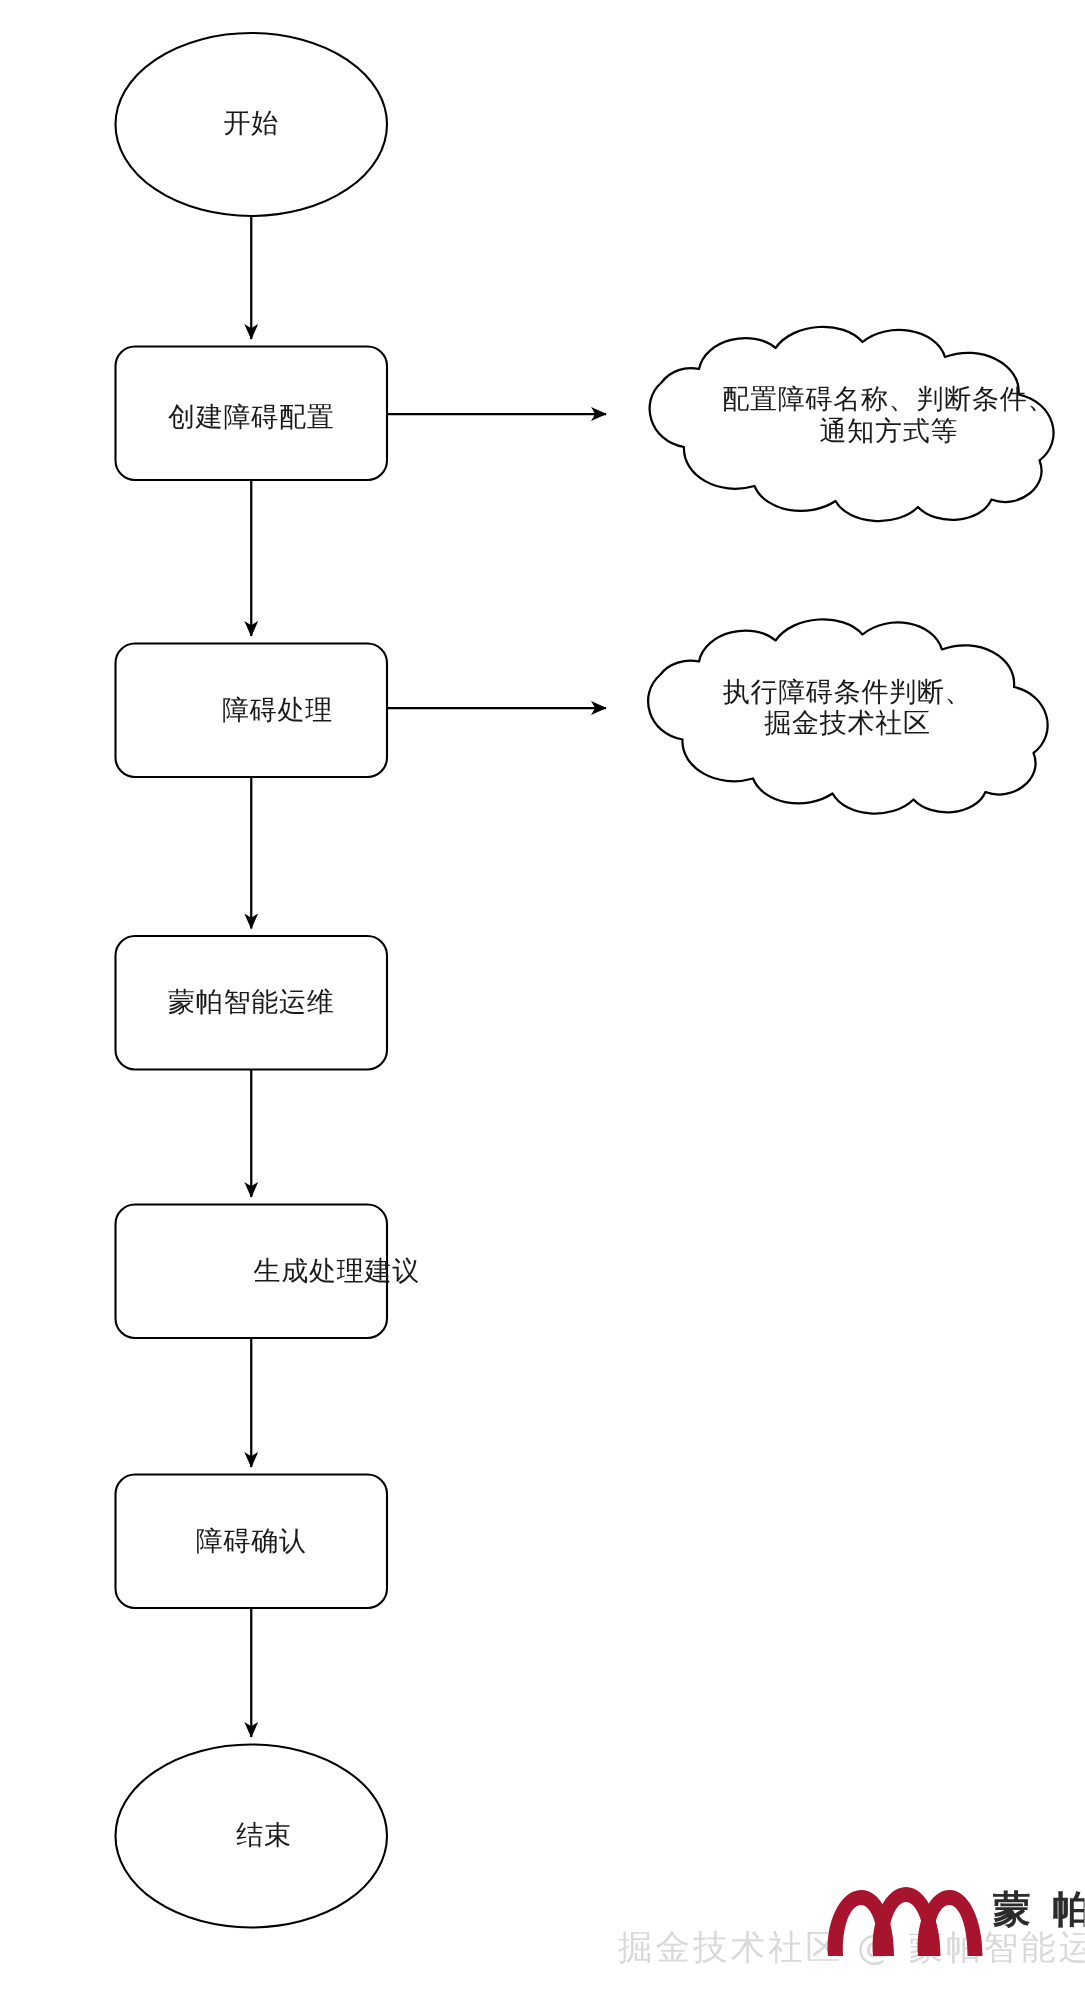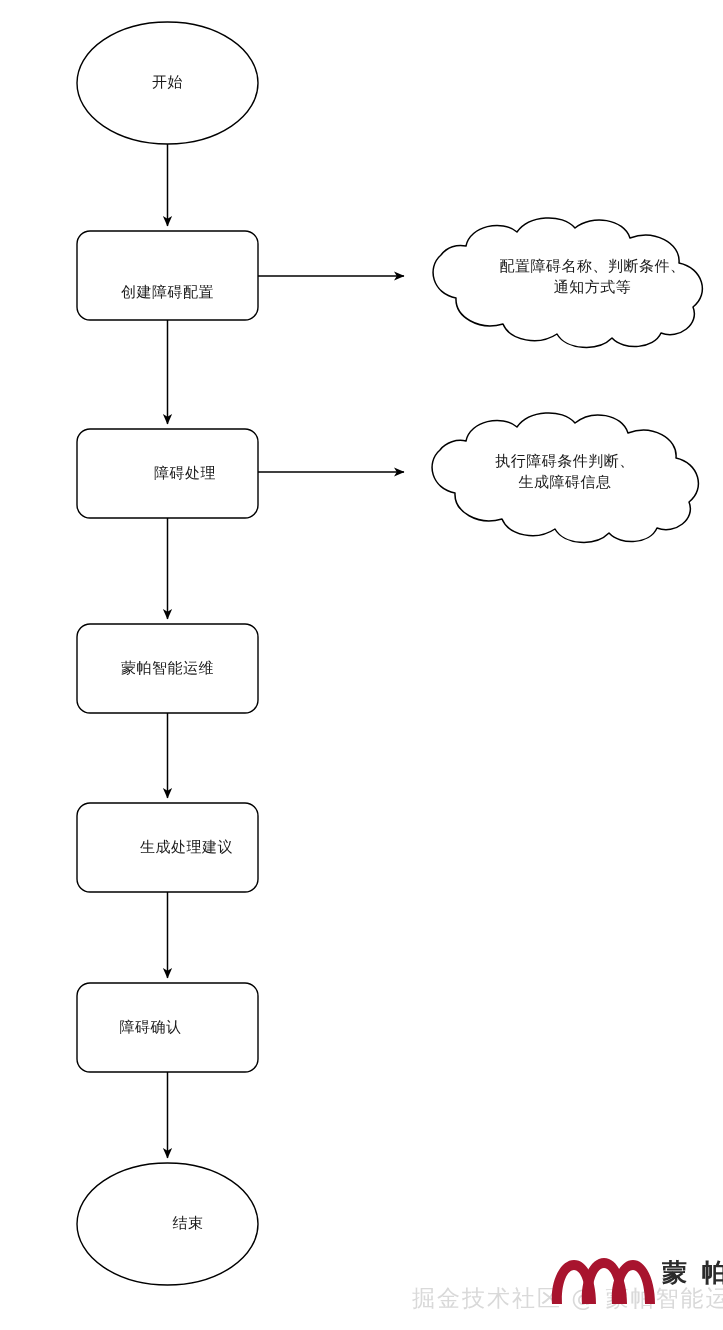--- a/index.html
+++ b/index.html
@@ -18,21 +18,21 @@
     position: absolute;
     left: 0;
     top: 0;
     width: 723px;
     height: 1330px;
   }
   .node-label {
     position: absolute;
     text-align: center;
     color: #1a1a1a;
-    font-size: 15px;
+    font-size: 18px;
     line-height: 21px;
     letter-spacing: 0.5px;
     white-space: pre-line;
     pointer-events: none;
     font-family: "DejaVu Sans", "Liberation Sans", sans-serif;
   }
   .watermark {
     position: absolute;
     left: 412px;
     top: 1283px;
@@ -127,37 +127,37 @@
 
   <rect x="77" y="983" width="181" height="89" rx="13" ry="13" fill="#ffffff" stroke="#000000" stroke-width="1.4"></rect>
 
   <line x1="167.5" y1="1072" x2="167.5" y2="1158" stroke="#000000" stroke-width="1.5" marker-end="url(#arrowhead)"></line>
 
   <ellipse cx="167.5" cy="1224" rx="90.5" ry="61" fill="#ffffff" stroke="#000000" stroke-width="1.4"></ellipse>
 </svg>
 
 <div class="node-label" style="left:77px; top:72px; width:181px;">开始</div>
 
-<div class="node-label" style="left:77px; top:282px; width:181px;">创建障碍配置</div>
+<div class="node-label" style="left:77px; top:268px; width:181px;">创建障碍配置</div>
 
 <div class="node-label" style="left:77px; top:463px; width:216px;">障碍处理</div>
 
 <div class="node-label" style="left:77px; top:658px; width:181px;">蒙帕智能运维</div>
 
-<div class="node-label" style="left:77px; top:837px; width:219px;">生成处理建议</div>
+<div class="node-label" style="left:77px; top:837px; width:219px;padding-left:38px;">生成处理建议</div>
 
-<div class="node-label" style="left:60px; top:1017px; width:181px;">障碍确认</div>
+<div class="node-label" style="left:77px; top:1017px; width:181px;">障碍确认</div>
 
-<div class="node-label" style="left:90px; top:1213px; width:196px;">结束</div>
+<div class="node-label" style="left:78px; top:1213px; width:196px;">结束</div>
 
 <div class="node-label" style="left:465px; top:256px; width:255px;">配置障碍名称、判断条件、
 通知方式等</div>
 
 <div class="node-label" style="left:440px; top:451px; width:250px;">执行障碍条件判断、
-生成障碍信息</div>
+掘金技术社区</div>
 
 <div class="watermark">掘金技术社区 @ 蒙帕智能运维</div>
 
 <svg class="brand-logo" viewBox="0 0 175 52" xmlns="http://www.w3.org/2000/svg">
   <g fill="#A8142E">
     <path d="M 4 50 C 2 28 12 6 26 6 C 40 6 48 26 48 50 L 38 50 C 38 30 33 16 26 16 C 19 16 13 30 14 50 Z"></path>
     <path d="M 34 50 C 32 26 42 4 56 4 C 70 4 79 26 79 50 L 69 50 C 69 28 63 14 56 14 C 49 14 43 28 44 50 Z"></path>
     <path d="M 64 50 C 62 26 72 6 85 6 C 98 6 107 26 107 50 L 97 50 C 97 28 91 16 85 16 C 78 16 73 28 74 50 Z"></path>
   </g>
 </svg>

